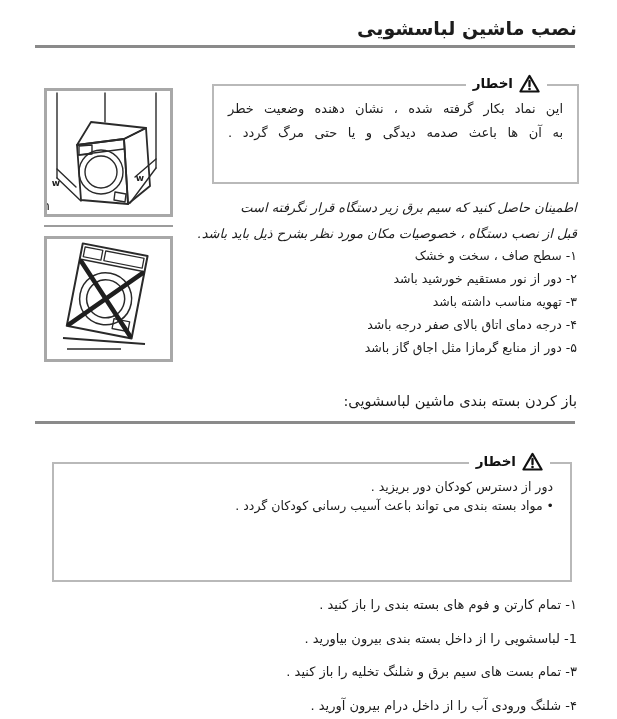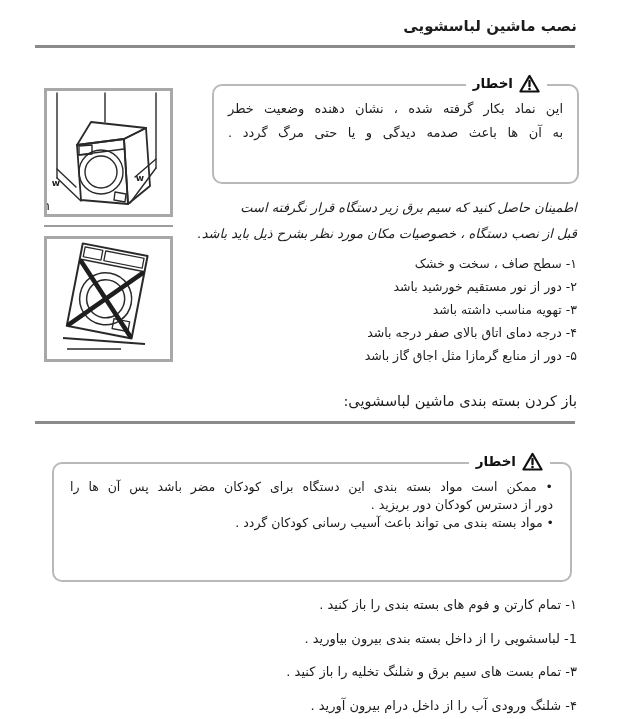--- a/index.html
+++ b/index.html
@@ -2,26 +2,26 @@
 <html lang="fa"><head>
 <meta charset="utf-8">
 <style>
   html,body{margin:0;padding:0;background:#fff;}
   .page{
     position:relative;width:617px;height:719px;background:#ffffff;
     font-family:"DejaVu Sans",sans-serif;color:#1c1c1c;direction:rtl;overflow:hidden;
   }
   .abs{position:absolute;}
   
-  .sec-title{font-weight:bold;font-size:15px;white-space:nowrap;}
+  .sec-title{font-weight:bold;font-size:19px;white-space:nowrap;}
   .sec-title2{font-weight:normal;font-size:14.5px;white-space:nowrap;}
   .rule{height:2.5px;background:#8a8a8a;}
   
   .warnbox{
-    border:2px solid #b9b9b9;border-radius:10px;background:#fff;
+    border:2px solid #b9b9b9;border-radius:0;background:#fff;
   }
   .warn-label{
     position:absolute;top:-13px;display:inline-flex;align-items:center;gap:6px;
     background:#ffffff;padding:0 7px;font-weight:bold;font-size:13.5px;color:#111;
     line-height:20px;
   }
   .warn-body{padding:11px 14px 0 14px;font-size:13px;line-height:23.5px;color:#1d1d1d;}
   .warn-line{text-align:justify;text-align-last:justify;}
   .warn2-body{padding:14px 16px 0 16px;font-size:12.5px;line-height:17.5px;color:#1d1d1d;}
   .bullet{padding-right:1px;}
@@ -104,21 +104,21 @@
       <div class="warn-line">این نماد بکار گرفته شده ، نشان دهنده وضعیت خطر</div>
       <div class="warn-line">به آن ها باعث صدمه دیدگی و یا حتی مرگ گردد .</div>
     </div>
   </div>
 
   <div class="abs para" style="top:195px;right:40px;left:180px;">
     <div>اطمینان حاصل کنید که سیم برق زیر دستگاه قرار نگرفته است</div>
     <div>قبل از نصب دستگاه ، خصوصیات مکان مورد نظر بشرح ذیل باید باشد.</div>
   </div>
 
-  <div class="abs list1" style="top:252px;right:40px;left:180px;">
+  <div class="abs list1" style="top:244px;right:40px;left:180px;">
     <div>۱- سطح صاف ، سخت و خشک</div>
     <div>۲- دور از نور مستقیم خورشید باشد</div>
     <div>۳- تهویه مناسب داشته باشد</div>
     <div>۴- درجه دمای اتاق بالای صفر درجه باشد</div>
     <div>۵- دور از منابع گرمازا مثل اجاق گاز باشد</div>
   </div>
 
   <div class="abs sec-title2" style="top:393px;right:40px;">باز کردن بسته بندی ماشین لباسشویی:</div>
   <div class="abs rule" style="top:421px;left:35px;width:540px;"></div>
 
@@ -126,21 +126,20 @@
     <div class="warn-label" style="right:20px;">
       <svg width="21" height="19" viewBox="0 0 22 20">
         <path d="M11 2 L20.6 18.4 H1.4 Z" fill="none" stroke="#111" stroke-width="2.2" stroke-linejoin="round"></path>
         <line x1="11" y1="7.2" x2="11" y2="12.8" stroke="#111" stroke-width="2.4" stroke-linecap="round"></line>
         <circle cx="11" cy="15.8" r="1.4" fill="#111"></circle>
       </svg>
       <span>اخطار</span>
     </div>
     <div class="warn2-body">
       <div class="bullet">
-        <div class="jl">• ممکن است مواد بسته بندی این دستگاه برای کودکان مضر باشد پس آن ها را</div>
         <div class="rl">دور از دسترس کودکان دور بریزید .</div>
       </div>
       <div class="bullet2">• مواد بسته بندی می تواند باعث آسیب رسانی کودکان گردد .</div>
     </div>
   </div>
 
   <div class="abs list2" style="top:588px;right:40px;left:40px;">
     <div>۱- تمام کارتن و فوم های بسته بندی را باز کنید .</div>
     <div>1- لباسشویی را از داخل بسته بندی بیرون بیاورید .</div>
     <div>۳- تمام بست های سیم برق و شلنگ تخلیه را باز کنید .</div>

